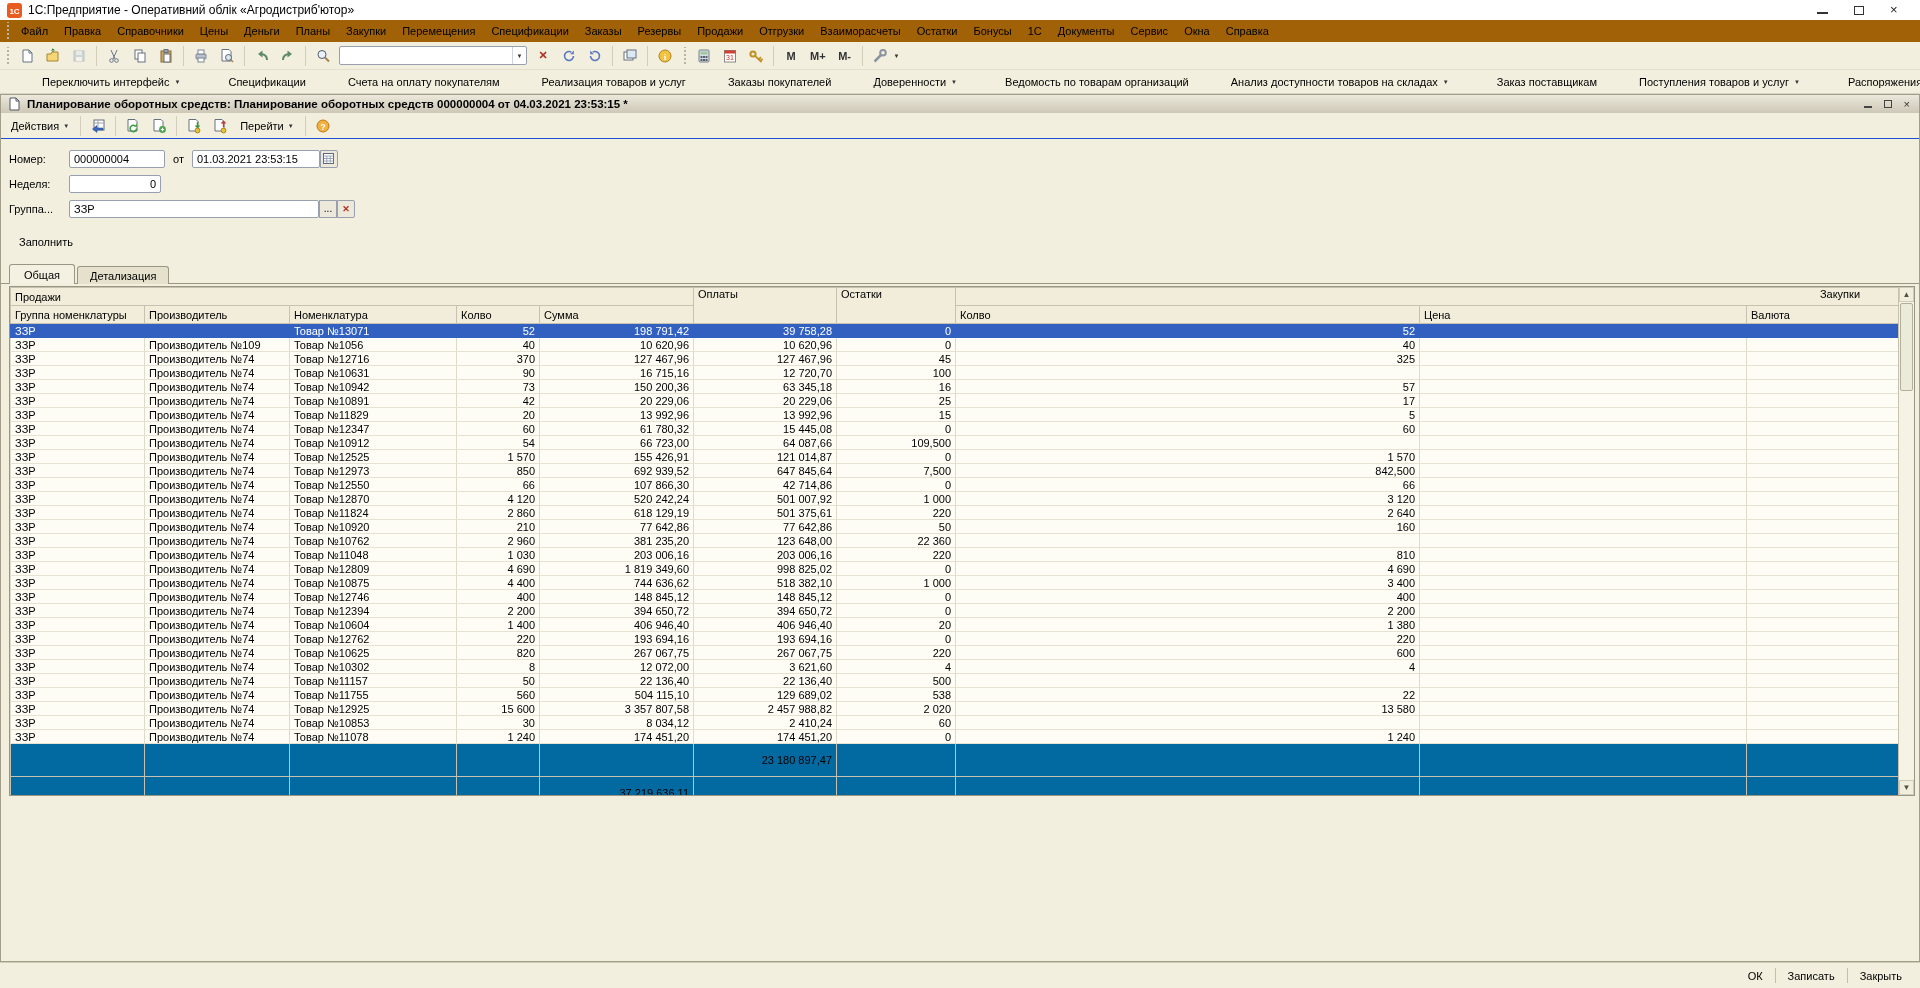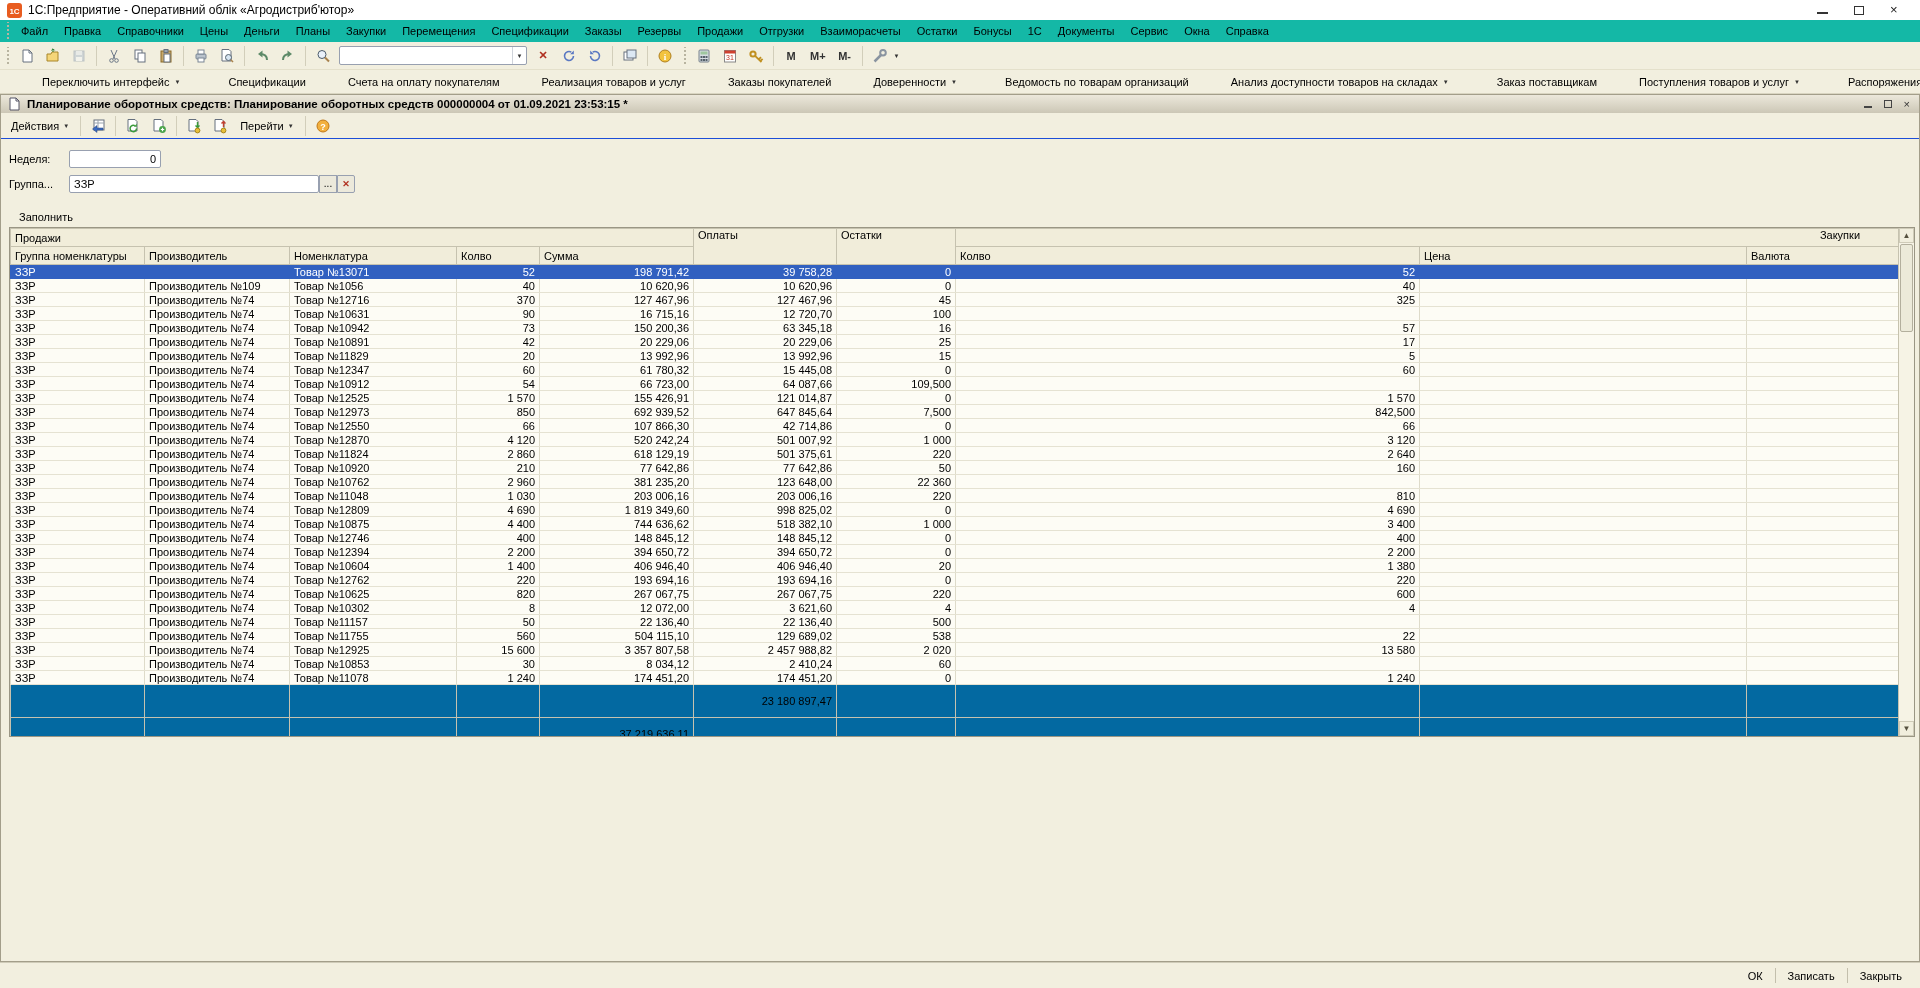--- a/index.html
+++ b/index.html
@@ -11,21 +11,21 @@
   }
   
   .titlebar { height:20px; background:#ffffff; display:flex; align-items:center; gap:6px; padding:0 6px; }
   .titlebar .app-title { font-size:12px; }
   .win-controls { margin-left:auto; display:flex; gap:26px; align-items:center; padding-right:12px; }
   .wc { width:12px; height:10px; position:relative; cursor:default; }
   .wc-min { border-bottom:2px solid #333; height:8px; width:11px; }
   .wc-max { border:1.5px solid #333; width:10px; height:9px; }
   .wc-close { font-size:13px; line-height:10px; color:#222; }
   
-  .menubar { height:22px; display:flex; align-items:center; background:#14b8a6; padding-left:2px; }
+  .menubar { height:22px; display:flex; align-items:center; background:#a16207; padding-left:2px; }
   .menu-item { padding:4px 8px; }
   
   .toolbar { display:flex; align-items:center; background:#f2efdf; }
   .main-toolbar { height:28px; border-bottom:1px solid #e4e0cb; padding-left:2px; gap:2px; }
   .grip { width:5px; height:18px; margin:0 3px;
     background:repeating-linear-gradient(#b8b4a0 0 2px, transparent 2px 4px);
     background-size:2px 4px; background-repeat:repeat-y; background-position:center; }
   .sep { width:1px; height:20px; background:#d2ceba; margin:0 3px; }
   .tbtn { min-width:24px; height:22px; display:flex; align-items:center; justify-content:center; border-radius:2px; }
   .tbtn.text { padding:0 5px; font-weight:bold; color:#333; }
@@ -352,21 +352,21 @@
   </div>
 
 <div class="mdi">
   <div class="doc-titlebar">
     <span class="icon">
       <svg width="13" height="14">
           <path d="M2 1h6l3 3v9H2z" fill="#fff" stroke="#556"></path>
           <path d="M8 1v3h3" fill="none" stroke="#556"></path>
         </svg>
     </span>
-    <span class="doc-title">Планирование оборотных средств: Планирование оборотных средств 000000004 от 01.09.2021 23:53:15 *</span>
+    <span class="doc-title">Планирование оборотных средств: Планирование оборотных средств 000000004 от 04.03.2021 23:53:15 *</span>
     <span class="doc-controls">
       <span class="dc-min"></span>
       <span class="dc-max"></span>
       <span class="dc-close">×</span>
     </span>
   </div>
 
   <div class="actions-toolbar">
     <span class="actions-btn">
       <span>Действия</span>
@@ -418,32 +418,48 @@
     <span class="tbtn">
         <svg width="16" height="16">
           <circle cx="8" cy="8" r="6" fill="#f2b03e" stroke="#c07818"></circle>
           <text x="8" y="11.5" text-anchor="middle" font-size="9" font-weight="bold" fill="#fff" font-family="Liberation Sans">?</text>
         </svg>
       </span>
   </div>
 
   <div class="form-area">
     <div class="form-row">
+      <span class="form-label">Номер:</span>
+      <input class="fld fld-number" value="000000004" style="">
+      <span class="lbl-from">от</span>
+      <input class="fld fld-date" value="01.03.2021 23:53:15" style="">
+      <span class="mini-btn last">
+        <svg width="11" height="11">
+            <rect x="0.5" y="0.5" width="10" height="10" fill="#fff" stroke="#667"></rect>
+            <path d="M.5 3h10M3.8 3v7.5M7.2 3v7.5M.5 5.5h10M.5 8h10" stroke="#8a94a8" stroke-width=".8"></path>
+          </svg>
+      </span>
+    </div>
+    <div class="form-row">
       <span class="form-label">Неделя:</span>
       <input class="fld fld-week" value="0" style="">
     </div>
     <div class="form-row">
       <span class="form-label">Группа...</span>
       <input class="fld fld-group" value="ЗЗР" style="">
       <span class="mini-btn">...</span>
       <span class="mini-btn last red-x" style="font-size:9px;">✕</span>
     </div>
     <span class="fill-btn">Заполнить</span>
   </div>
 
+  <div class="tabs">
+    <span class="tab active">Общая</span>
+    <span class="tab">Детализация</span>
+  </div>
 
   <div class="grid-panel">
     <div class="grid-main">
       <table class="grid" id="grid-table">
           <colgroup>
             <col style="width: 134px;">
             <col style="width: 145px;">
             <col style="width: 167px;">
             <col style="width: 83px;">
             <col style="width: 154px;">

